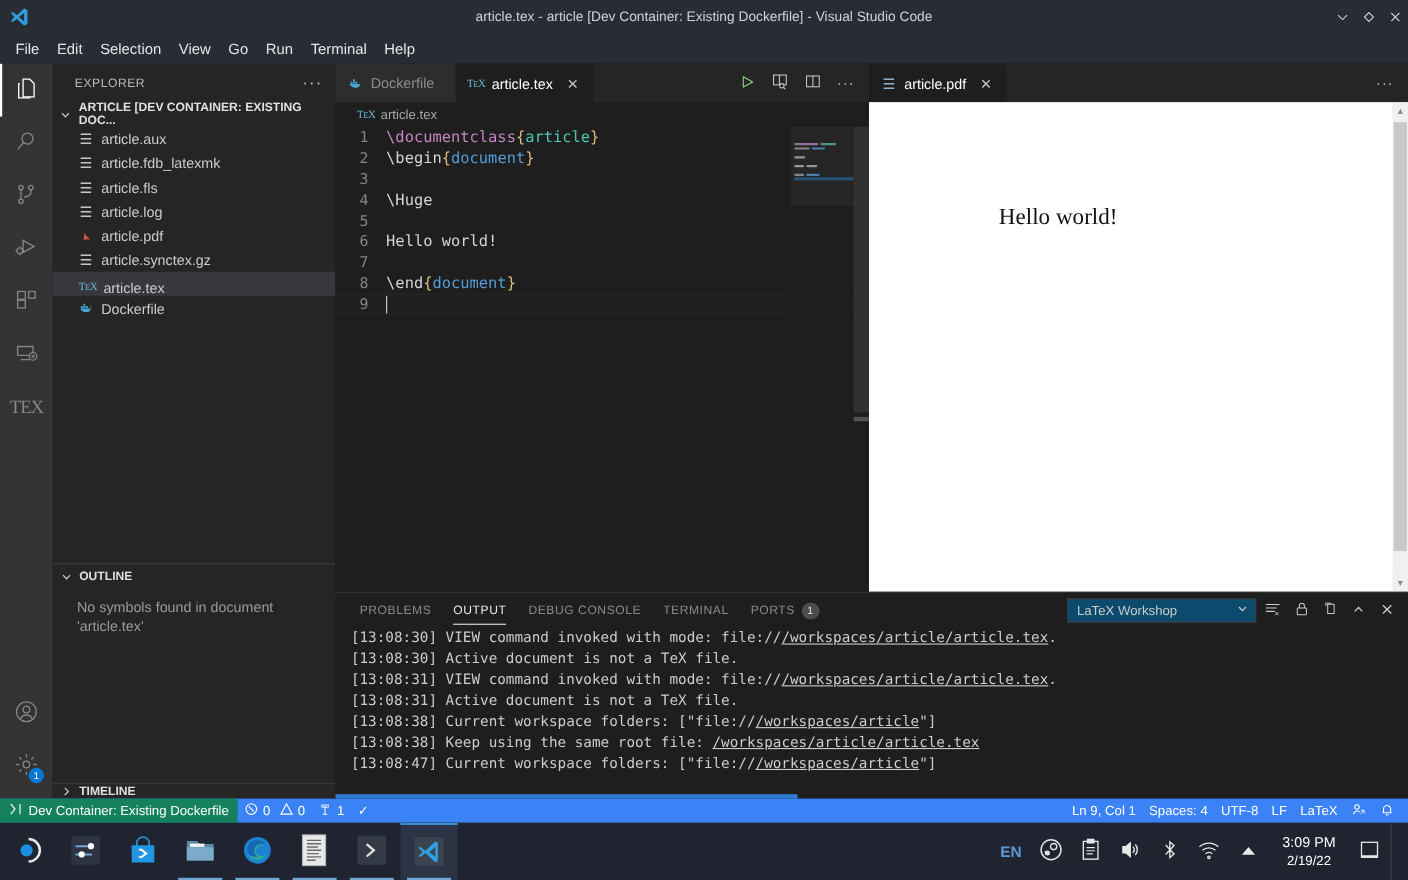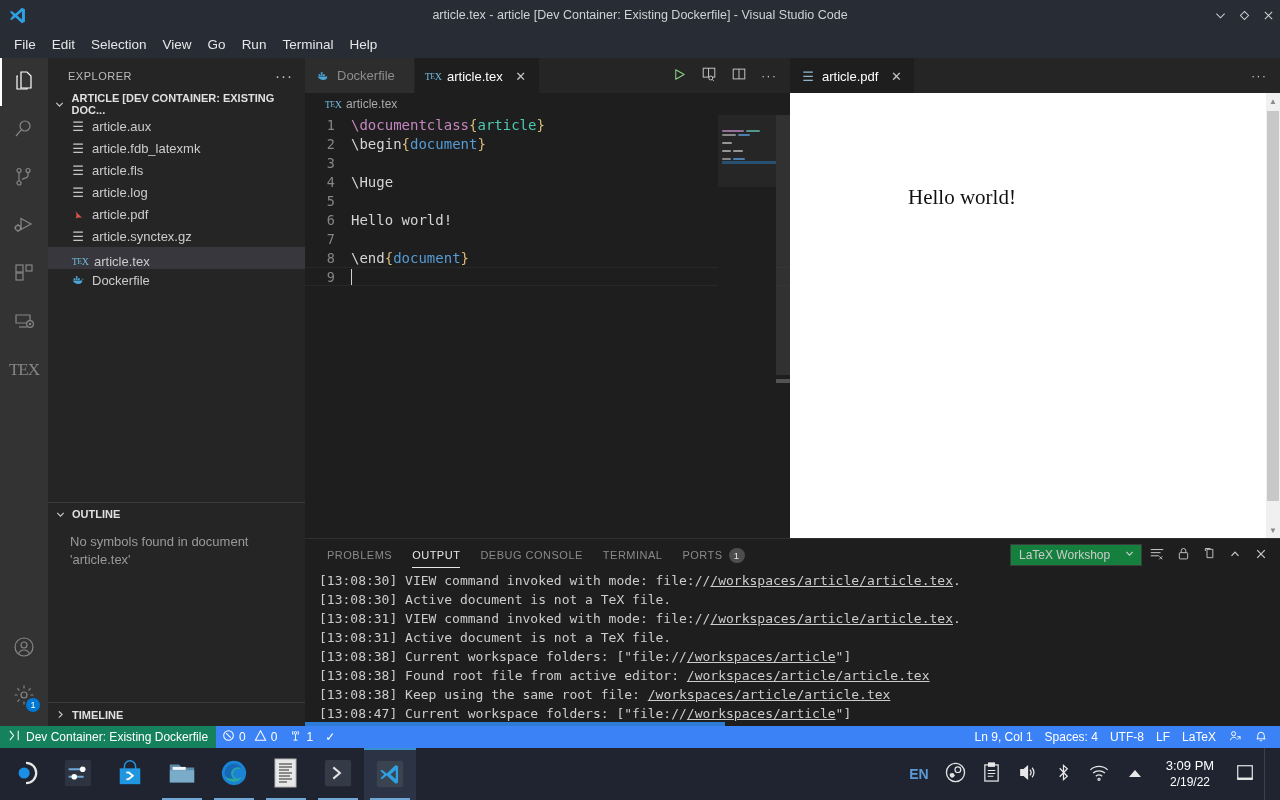--- a/index.html
+++ b/index.html
@@ -75,21 +75,21 @@
   .tree-row {
     height:22px; display:flex; align-items:center; gap:6px; padding-left:8px; font-size:13px;
     color:#cccccc; white-space:nowrap;
   }
   .tree-row.selected { background:#37373d; }
   .tree-indent { padding-left:22px; }
   .ficon { width:16px; height:16px; display:flex; align-items:center; justify-content:center; flex:0 0 16px; }
   .lines-icon { color:#c5c5c5; font-size:13px; line-height:1; }
   .outline-panel { border-top:1px solid #3c3c3c; height:200px; display:flex; flex-direction:column; }
   .outline-msg { padding:8px 10px 0 22px; font-size:13px; color:#9a9a9a; line-height:18px; }
-  .timeline-panel { border-top:1px solid #3c3c3c; height:24px; display:flex; align-items:center; }
+  .timeline-panel { border-top:1px solid #3c3c3c; height:14px; display:flex; align-items:center; }
 
   
   .editorgroup {
     position:absolute; left:305px; top:58px; width:485px; height:480px;
     background:#1e1e1e; display:flex; flex-direction:column;
   }
   .tabbar { height:35px; background:#252526; display:flex; align-items:stretch; position:relative; }
   .tab {
     display:flex; align-items:center; gap:6px; padding:0 10px; font-size:13px;
     background:#2d2d2d; color:#8d8d8d; border-right:1px solid #252526; min-width:110px;
@@ -154,22 +154,22 @@
   .ptab.active:after {
     content:''; position:absolute; left:10px; right:10px; bottom:3px; height:1px; background:#e7e7e7;
   }
   .ptab-badge {
     background:#4d4d4d; color:#e7e7e7; border-radius:8px; min-width:16px; height:15px;
     display:flex; align-items:center; justify-content:center; font-size:9.5px; padding:0 4px;
   }
   .panel-right { margin-left:auto; display:flex; align-items:center; gap:4px; padding-right:8px; }
   .outsel {
     display:flex; align-items:center; justify-content:space-between; gap:8px;
-    background:#15803d; border:1px solid #3c3c3c; color:#cccccc; font-size:12px;
-    height:22px; width:132px; padding:0 6px 0 8px;
+    background:#0c4a6e; border:1px solid #3c3c3c; color:#cccccc; font-size:12px;
+    height:22px; width:172px; padding:0 6px 0 8px;
   }
   .p-btn { width:22px; height:22px; display:flex; align-items:center; justify-content:center; color:#cccccc; }
   .panel-output {
     flex:1; position:relative; overflow:hidden;
     font-family:"DejaVu Sans Mono", monospace; font-size:13px; color:#cccccc;
     padding-left:14px; padding-top:2px;
   }
   .orow { height:19px; white-space:pre; }
   .olink { text-decoration:underline; color:#cccccc; }
   .panel-scroll-h { position:absolute; left:0; bottom:0; height:4px; width:100%; }
@@ -623,21 +623,20 @@
         </div>
       </div>
     </div>
 
     <div class="panel-output" id="output-lines">
         <div class="orow"><span>[13:08:30] VIEW command invoked with mode: file://</span><span class="olink">/workspaces/article/article.tex</span><span>.</span></div>
         <div class="orow"><span>[13:08:30] Active document is not a TeX file.</span></div>
         <div class="orow"><span>[13:08:31] VIEW command invoked with mode: file://</span><span class="olink">/workspaces/article/article.tex</span><span>.</span></div>
         <div class="orow"><span>[13:08:31] Active document is not a TeX file.</span></div>
         <div class="orow"><span>[13:08:38] Current workspace folders: ["file://</span><span class="olink">/workspaces/article</span><span>"]</span></div>
-        <div class="orow"><span>[13:08:38] Found root file from active editor: </span><span class="olink">/workspaces/article/article.tex</span></div>
         <div class="orow"><span>[13:08:38] Keep using the same root file: </span><span class="olink">/workspaces/article/article.tex</span></div>
         <div class="orow"><span>[13:08:47] Current workspace folders: ["file://</span><span class="olink">/workspaces/article</span><span>"]</span></div>
       </div>
     <div class="panel-scroll-h">
       <div class="panel-scroll-thumb"></div>
     </div>
   </div>
 
   <div class="statusbar">
     <div class="remote-ind">

